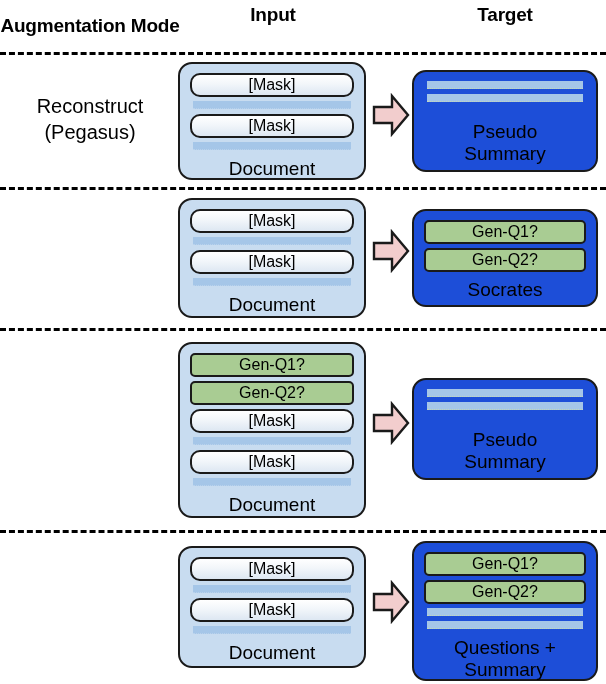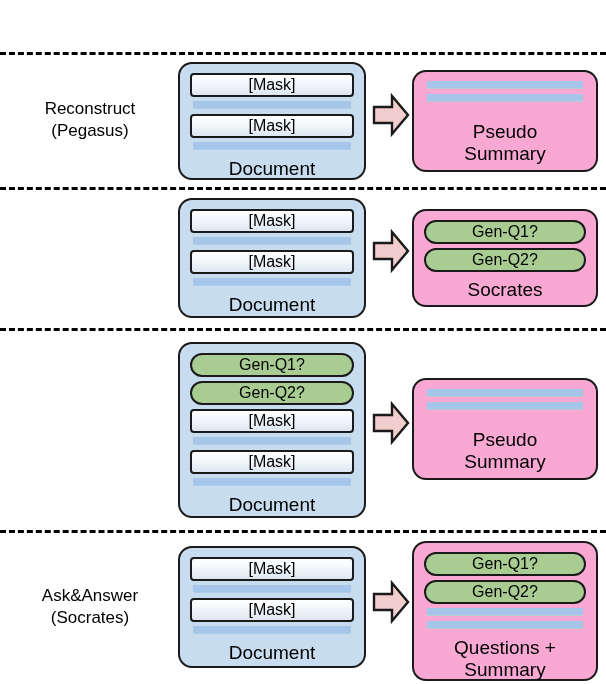--- a/index.html
+++ b/index.html
@@ -32,62 +32,62 @@
   .divider{
     position:absolute;left:0;width:606px;height:0;
     border-top:3px dashed #000;
   }
 
   
   .row{position:absolute;left:0;width:606px;}
   .row-label{
     position:absolute;left:0;width:180px;top:0;bottom:0;
     display:flex;align-items:center;justify-content:center;
-    text-align:center;font-size:17px;line-height:1.28;
+    text-align:center;font-size:20px;line-height:1.28;
     white-space:pre-line;
   }
 
   
   .box{
     position:absolute;
     border:2px solid #1a1a1a;
     border-radius:14px;
     box-sizing:border-box;
     display:flex;flex-direction:column;
     align-items:center;
     padding:9px 10px 5px 10px;
   }
   .box-input{
     left:178px;width:188px;
     background:#c8dcf0;
   }
   .box-target{
     left:412px;width:186px;
-    background:#f9a8d4;
+    background:#1d4ed8;
   }
   .box-caption{
     font-size:19px;line-height:1.16;text-align:center;
     margin-top:auto;padding-top:3px;white-space:pre-line;
   }
   .stack{width:100%;display:flex;flex-direction:column;align-items:center;}
 
   
   .pill-mask{
     width:100%;height:24px;
-    border:2px solid #1a1a1a;border-radius:4px;
+    border:2px solid #1a1a1a;border-radius:10px;
     box-sizing:border-box;
     background:linear-gradient(180deg,#ffffff 0%,#f2f6fa 45%,#dde7f2 100%);
     display:flex;align-items:center;justify-content:center;
     font-size:16px;line-height:1;
     margin-bottom:4px;
   }
   
   .pill-q{
     width:100%;height:24px;
-    border:2px solid #1a1a1a;border-radius:12px;
+    border:2px solid #1a1a1a;border-radius:5px;
     box-sizing:border-box;
     background:#a9cc93;
     display:flex;align-items:center;justify-content:center;
     font-size:16px;line-height:1;
     margin-bottom:4px;
   }
   
   .bar{
     width:96%;height:7px;
     background:#a5c6e8;
@@ -105,20 +105,26 @@
   .arrow{
     position:absolute;left:372px;width:38px;height:44px;
   }
   .arrow svg{display:block;width:38px;height:44px;}
 </style>
 </head>
 <body>
 
 <div class="figure">
 
+  <div class="header">
+    <div class="hcell h-mode">Augmentation
+Mode</div>
+    <div class="hcell h-input">Input</div>
+    <div class="hcell h-target">Target</div>
+  </div>
 
   <div class="divider" style="top:52px"></div>
   <div class="divider" style="top:187px"></div>
   <div class="divider" style="top:328px"></div>
   <div class="divider" style="top:530px"></div>
 
   <div class="row" style="top:52px;height:135px">
     <div class="row-label">Reconstruct
 (Pegasus)</div>
 
@@ -199,22 +205,20 @@
       <div class="stack">
         <div class="bar-green"></div>
         <div class="bar-green"></div>
       </div>
       <div class="box-caption">Pseudo
 Summary</div>
     </div>
   </div>
 
   <div class="row" style="top:530px;height:154px">
-    <div class="row-label">Ask&amp;Answer
-(Socrates)</div>
 
     <div class="box box-input" style="top:16px;height:122px">
       <div class="stack">
         <div class="pill-mask">[Mask]</div>
         <div class="bar"></div>
         <div class="pill-mask">[Mask]</div>
         <div class="bar"></div>
       </div>
       <div class="box-caption">Document</div>
     </div>

